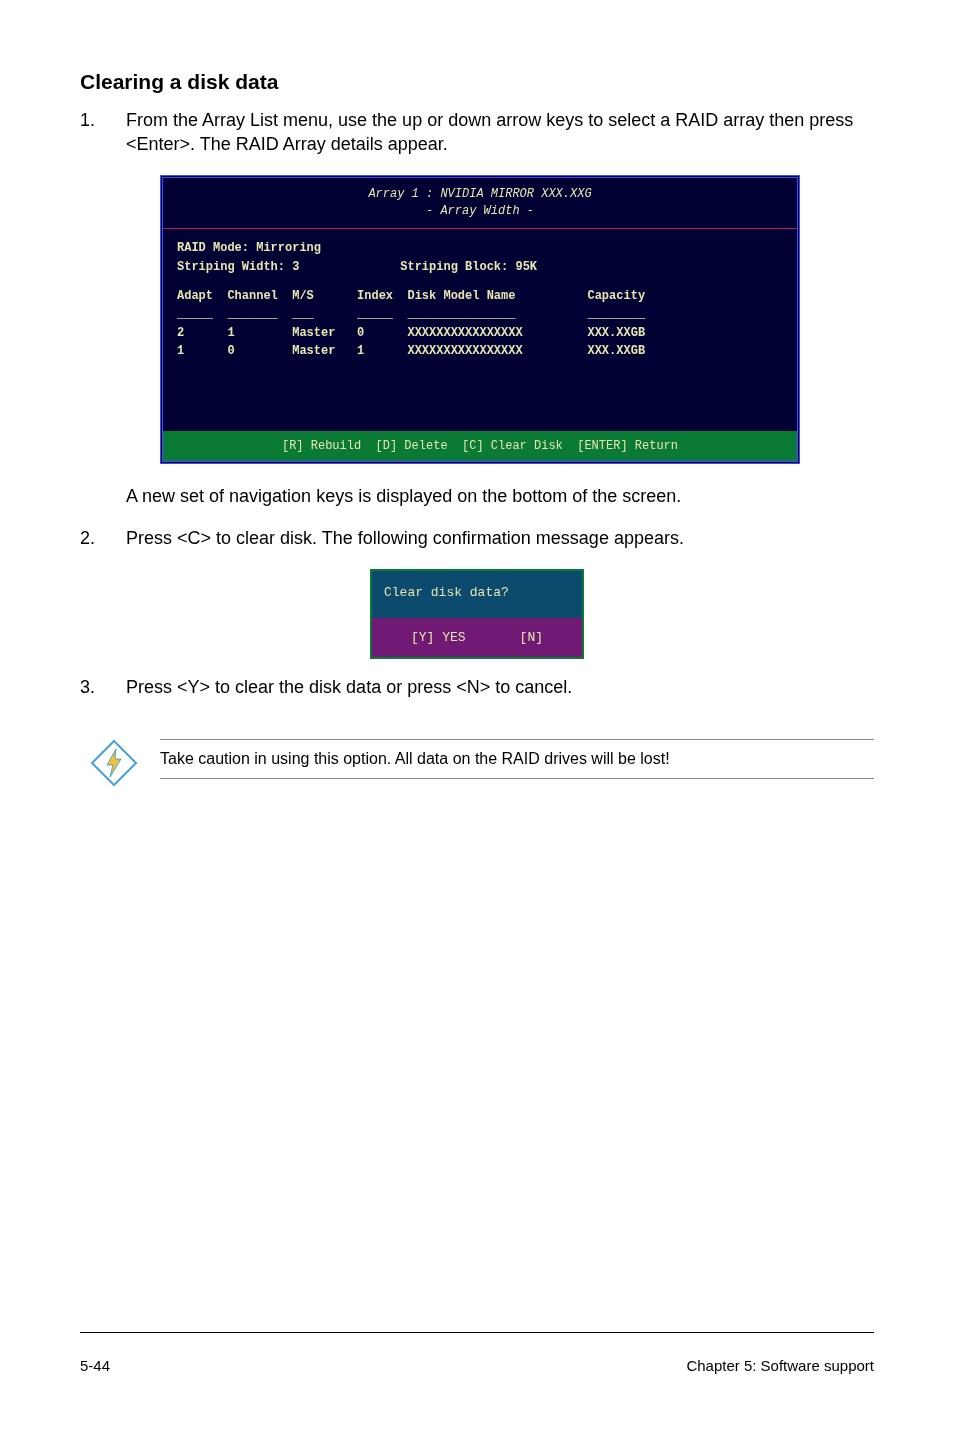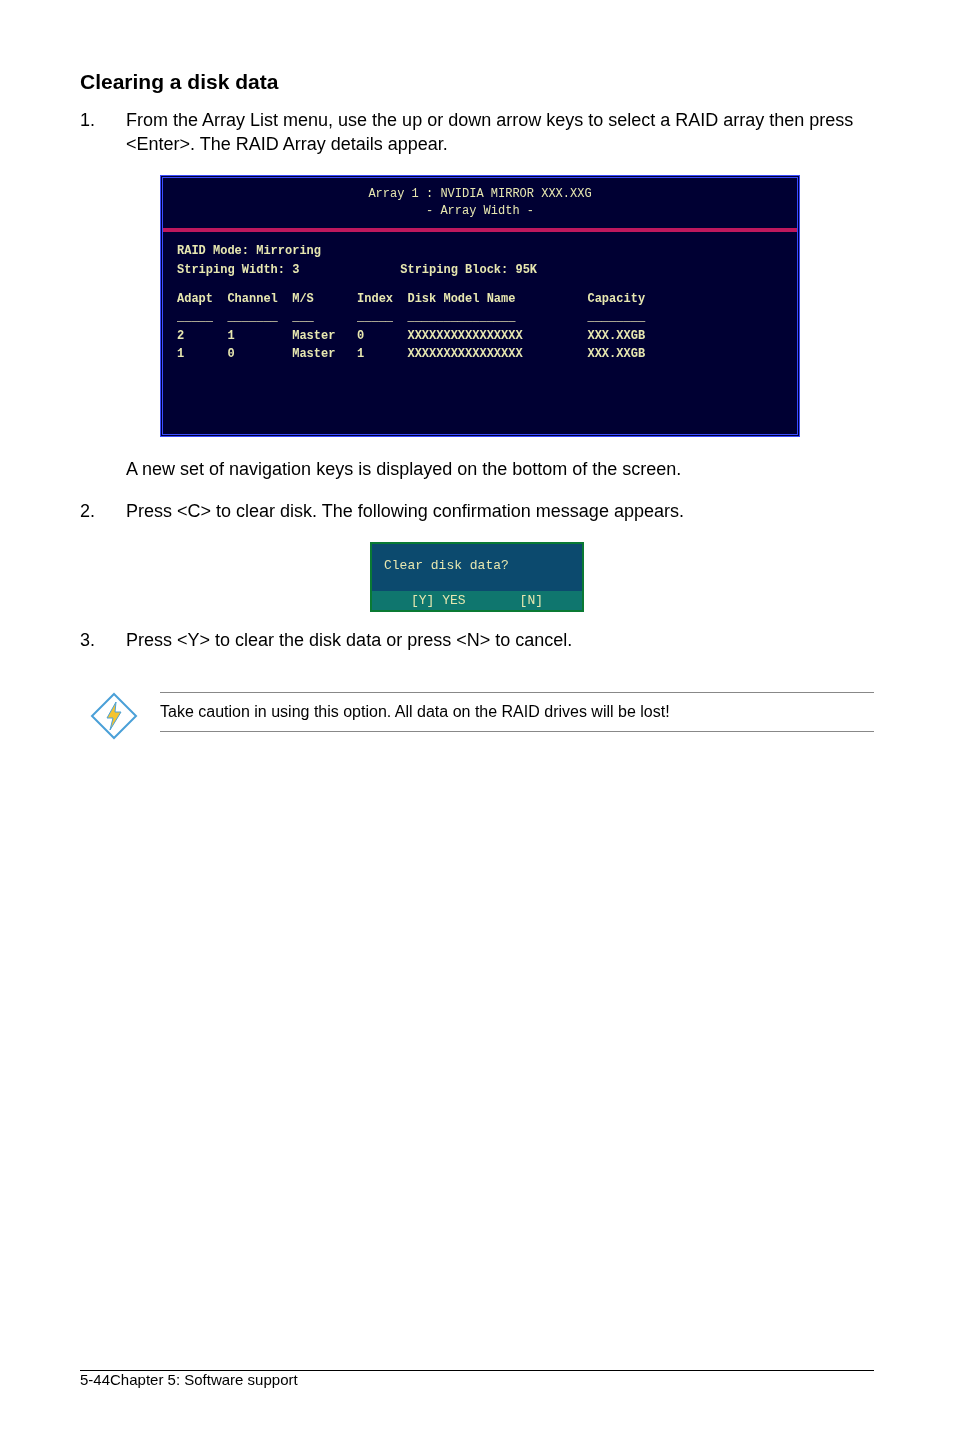--- a/index.html
+++ b/index.html
@@ -51,24 +51,25 @@
   }
   .bios-frame {
     border: 3px double #3b4cff;
     background: #000033;
     color: #e7e7b0;
     font-family: "Courier New", Courier, monospace;
     font-size: 12px;
     padding: 0;
   }
   .bios-header {
-    border-bottom: 4px solid #be185d;
+    border-bottom: 1px solid #be185d;
     padding: 8px 0 8px 0;
     text-align: center;
     line-height: 1.45;
+    font-style: italic;
   }
   .bios-header .line1 { display: block; }
   .bios-header .line2 { display: block; }
   .bios-body {
     padding: 10px 14px 70px 14px;
     line-height: 1.55;
   }
   .bios-body .spacer { height: 10px; }
   .bios-row { white-space: pre; font-weight: bold; }
   .bios-footer {
@@ -88,22 +89,22 @@
     font-size: 13px;
     width: 210px;
     border: 2px solid #0a7a34;
     color: #e7e7b0;
   }
   .dialog .d-top {
     background: #0c4a6e;
     padding: 14px 12px 18px 12px;
   }
   .dialog .d-bot {
-    background: #0f766e;
-    padding: 2px 12px;
+    background: #701a75;
+    padding: 12px 12px;
     display: flex;
     justify-content: space-around;
   }
   
   .note {
     display: flex;
     align-items: flex-start;
     gap: 22px;
     margin-top: 40px;
     padding-left: 10px;
@@ -116,27 +117,28 @@
   .note .bar-line {
     border-top: 1px solid #888;
     border-bottom: 1px solid #888;
     padding: 10px 0;
     flex: 1;
     font-size: 16px;
   }
   
   .page-footer {
     position: absolute;
-    bottom: 50px;
+    bottom: 64px;
     left: 80px;
     right: 80px;
     border-top: 1px solid #000;
-    padding-top: 0;
+    padding-top: 24px;
     font-size: 15px;
     display: flex;
+    justify-content: space-between;
   }
 </style>
 </head>
 <body>
 
 <div class="page">
   <h2 class="section">Clearing a disk data</h2>
 
   <ol class="steps">
     <li>
@@ -153,20 +155,21 @@
       </div>
       <div class="bios-body">
         <div class="bios-row">RAID Mode: Mirroring</div>
         <div class="bios-row"><span>Striping Width: 3</span>              <span>Striping Block: 95K</span></div>
         <div class="spacer"></div>
         <div class="bios-row">Adapt  Channel  M/S      Index  Disk Model Name          Capacity</div>
         <div class="bios-row" style="color:#fef9c3;letter-spacing:0;">_____  _______  ___      _____  _______________          ________</div>
         <div class="bios-row">2      1        Master   0      XXXXXXXXXXXXXXXX         XXX.XXGB</div>
         <div class="bios-row">1      0        Master   1      XXXXXXXXXXXXXXXX         XXX.XXGB</div>
       </div>
+      <div class="bios-footer">[R] Rebuild  [D] Delete  [C] Clear Disk  [ENTER] Return</div>
     </div>
   </div>
 
   <ol class="steps">
     <li>
       <span class="num"></span>
       <span class="txt">A new set of  navigation keys is displayed on the bottom of the screen.</span>
     </li>
     <li>
       <span class="num">2.</span>

